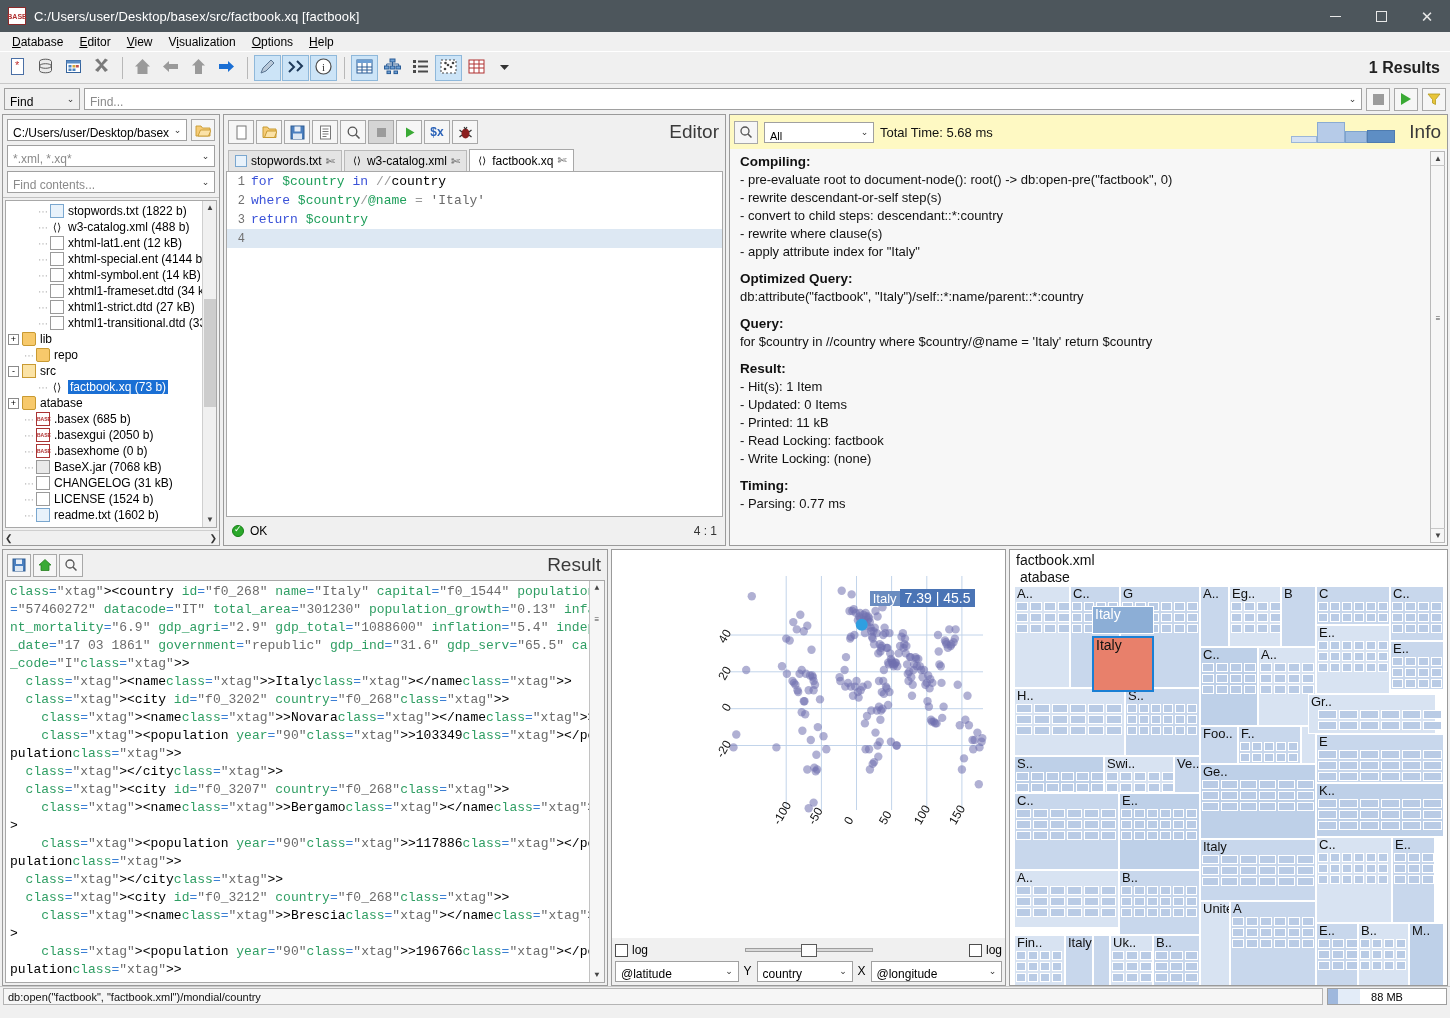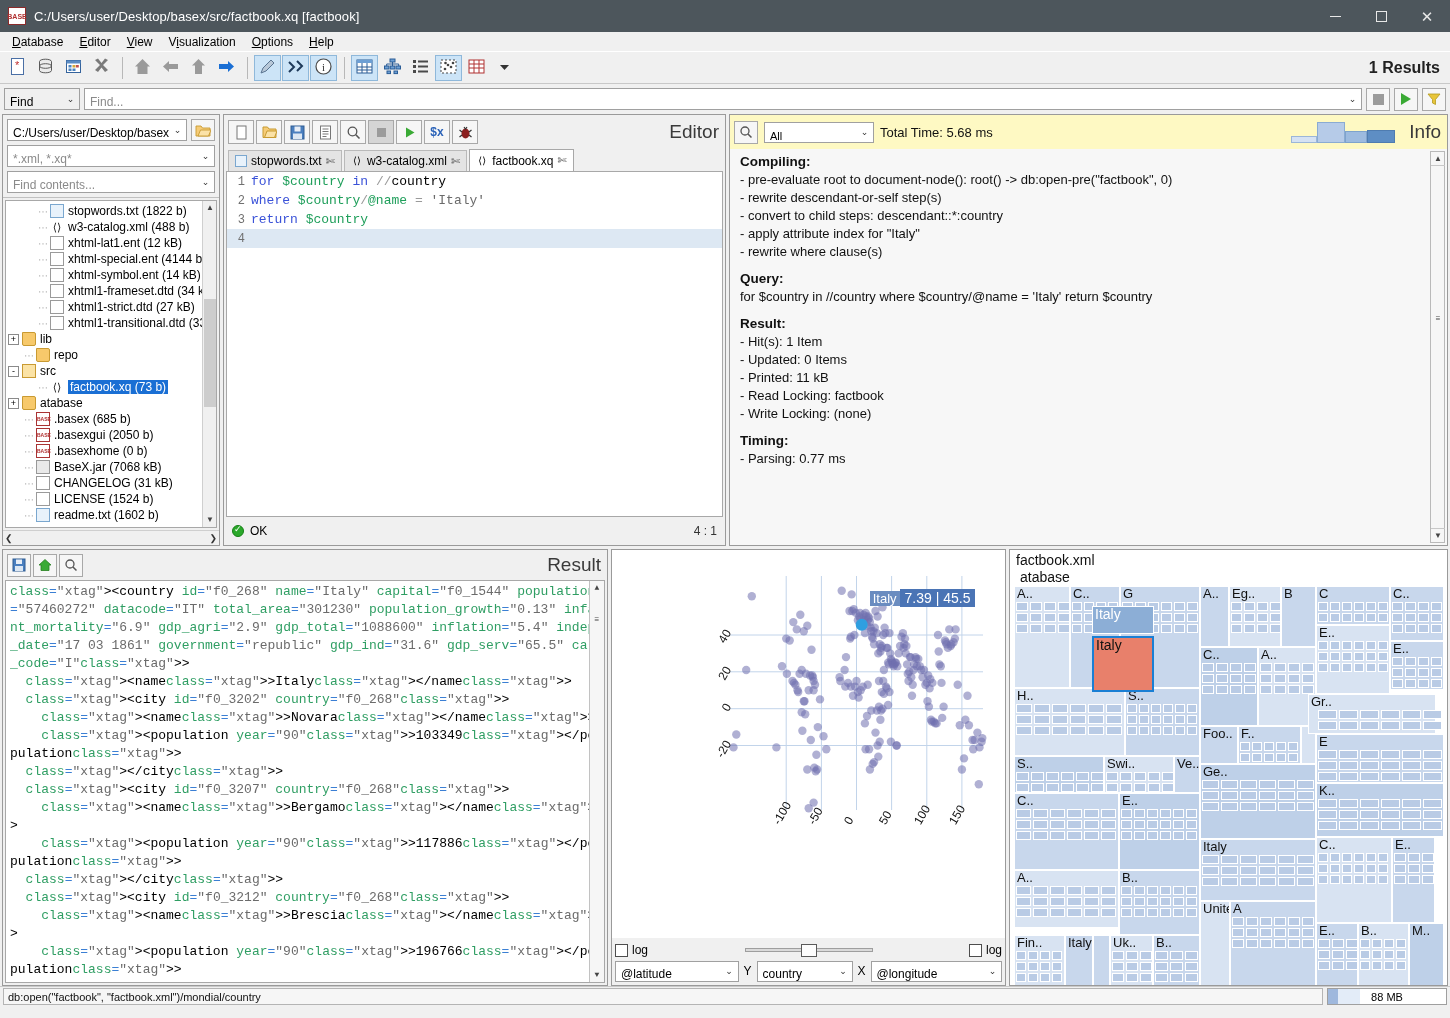--- a/index.html
+++ b/index.html
@@ -690,21 +690,22 @@
       <div class="mini-hist">
         <i style="width:26px;height:7px;background:#d5e2f3;border:1px solid #9bb6d8;"></i>
         <i style="width:28px;height:21px;background:#b6cbe8;border:1px solid #8aabd2;"></i>
         <i style="width:22px;height:12px;background:#9dbbdf;border:1px solid #7ea3cc;"></i>
         <i style="width:28px;height:13px;background:#5e8ec4;border:1px solid #4f7cb0;"></i>
       </div>
       <div class="title">Info</div>
     </div>
     <div id="info-body">
       <div id="info-sections">
-          <div class="blk"><b>Compiling:</b><div>- pre-evaluate root to document-node(): root() -&gt; db:open-pre("factbook", 0)</div><div>- rewrite descendant-or-self step(s)</div><div>- convert to child steps: descendant::*:country</div><div>- apply attribute index for "Italy"</div><div>- rewrite where clause(s)</div></div>
+          <div class="blk"><b>Compiling:</b><div>- pre-evaluate root to document-node(): root() -&gt; db:open-pre("factbook", 0)</div><div>- rewrite descendant-or-self step(s)</div><div>- convert to child steps: descendant::*:country</div><div>- rewrite where clause(s)</div><div>- apply attribute index for "Italy"</div></div>
+          <div class="blk"><b>Optimized Query:</b><div>db:attribute("factbook", "Italy")/self::*:name/parent::*:country</div></div>
           <div class="blk"><b>Query:</b><div>for $country in //country where $country/@name = 'Italy' return $country</div></div>
           <div class="blk"><b>Result:</b><div>- Hit(s): 1 Item</div><div>- Updated: 0 Items</div><div>- Printed: 11 kB</div><div>- Read Locking: factbook</div><div>- Write Locking: (none)</div></div>
           <div class="blk"><b>Timing:</b><div>- Parsing: 0.77 ms</div></div>
         </div>
       <div class="vscroll" style="right:2px;top:2px;bottom:2px;width:15px;border:1px solid #b9b9b9;background:#f6f6f6;">
         <div class="arr" style="top:0;border-bottom:1px solid #c8c8c8;">▲</div>
         <div class="arr" style="top:160px;">≡</div>
         <div class="arr" style="bottom:0;border-top:1px solid #c8c8c8;">▼</div>
       </div>
     </div>

